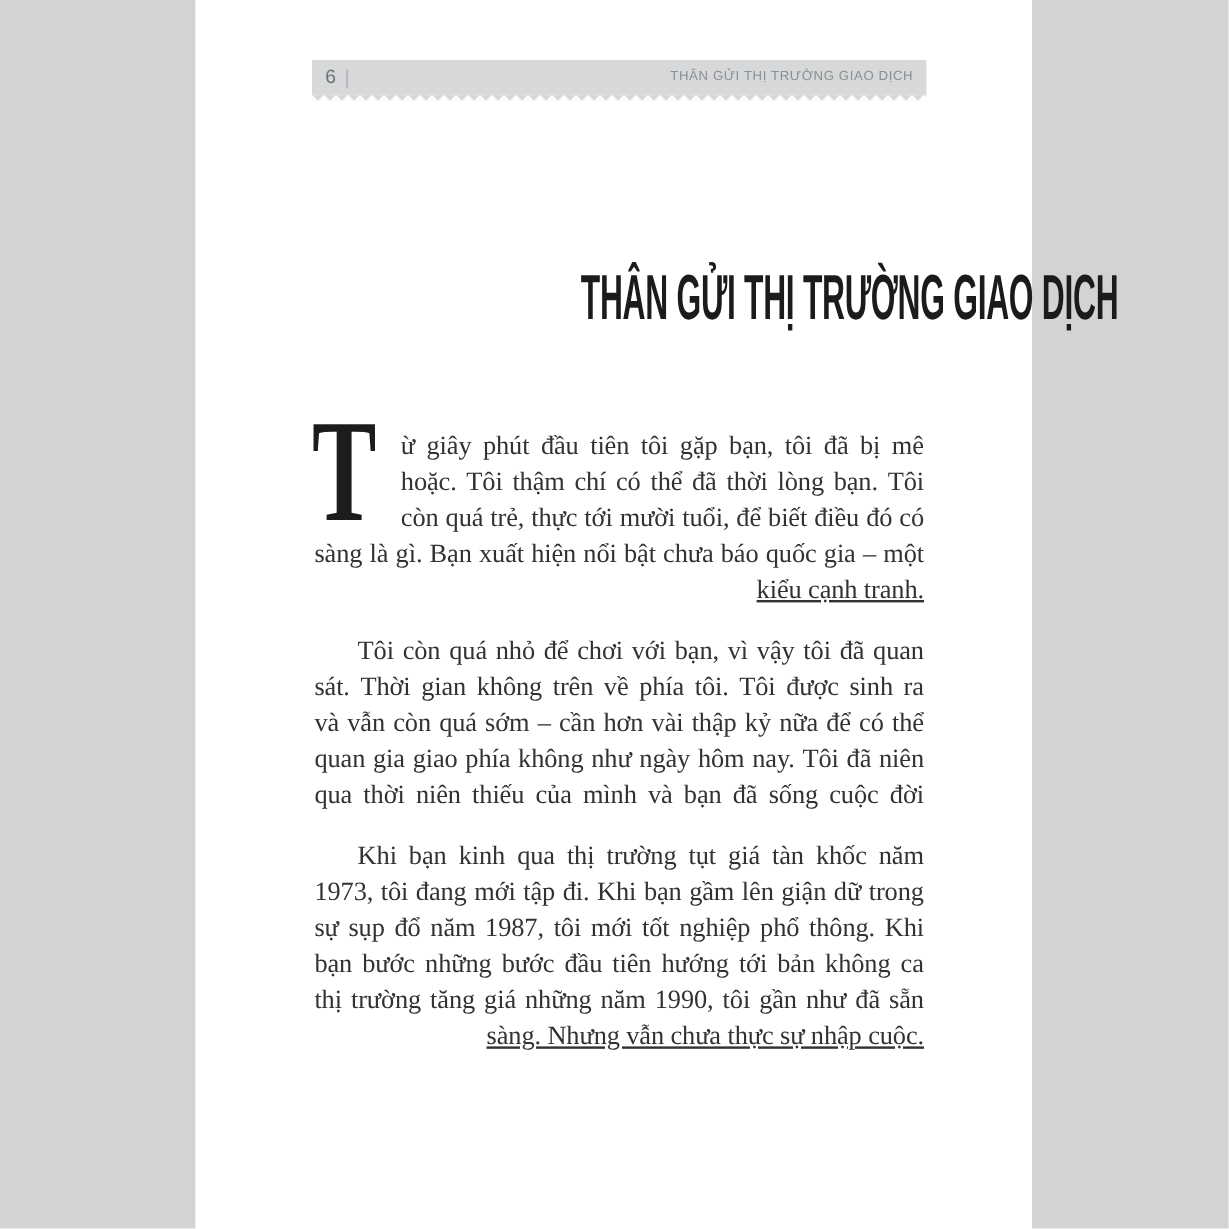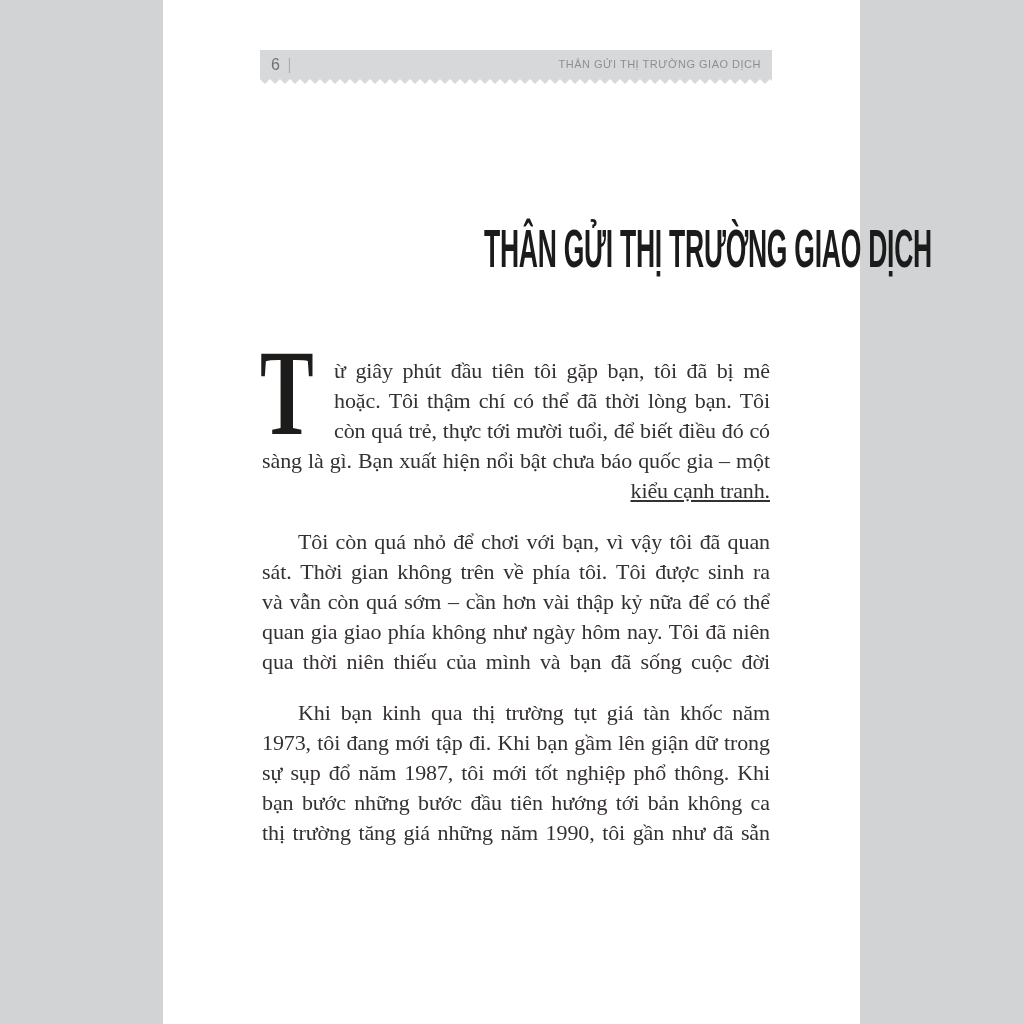--- a/index.html
+++ b/index.html
@@ -311,17 +311,18 @@
             <span>giá</span>
             <span>những</span>
             <span>năm</span>
             <span>1990,</span>
             <span>tôi</span>
             <span>gần</span>
             <span>như</span>
             <span>đã</span>
             <span>sẵn</span>
           </div>
+          <div class="line last">sàng. Nhưng vẫn chưa thực sự nhập cuộc.</div>
         </div>
       </div>
 
   </div>
 </div>
 
 </body></html>

